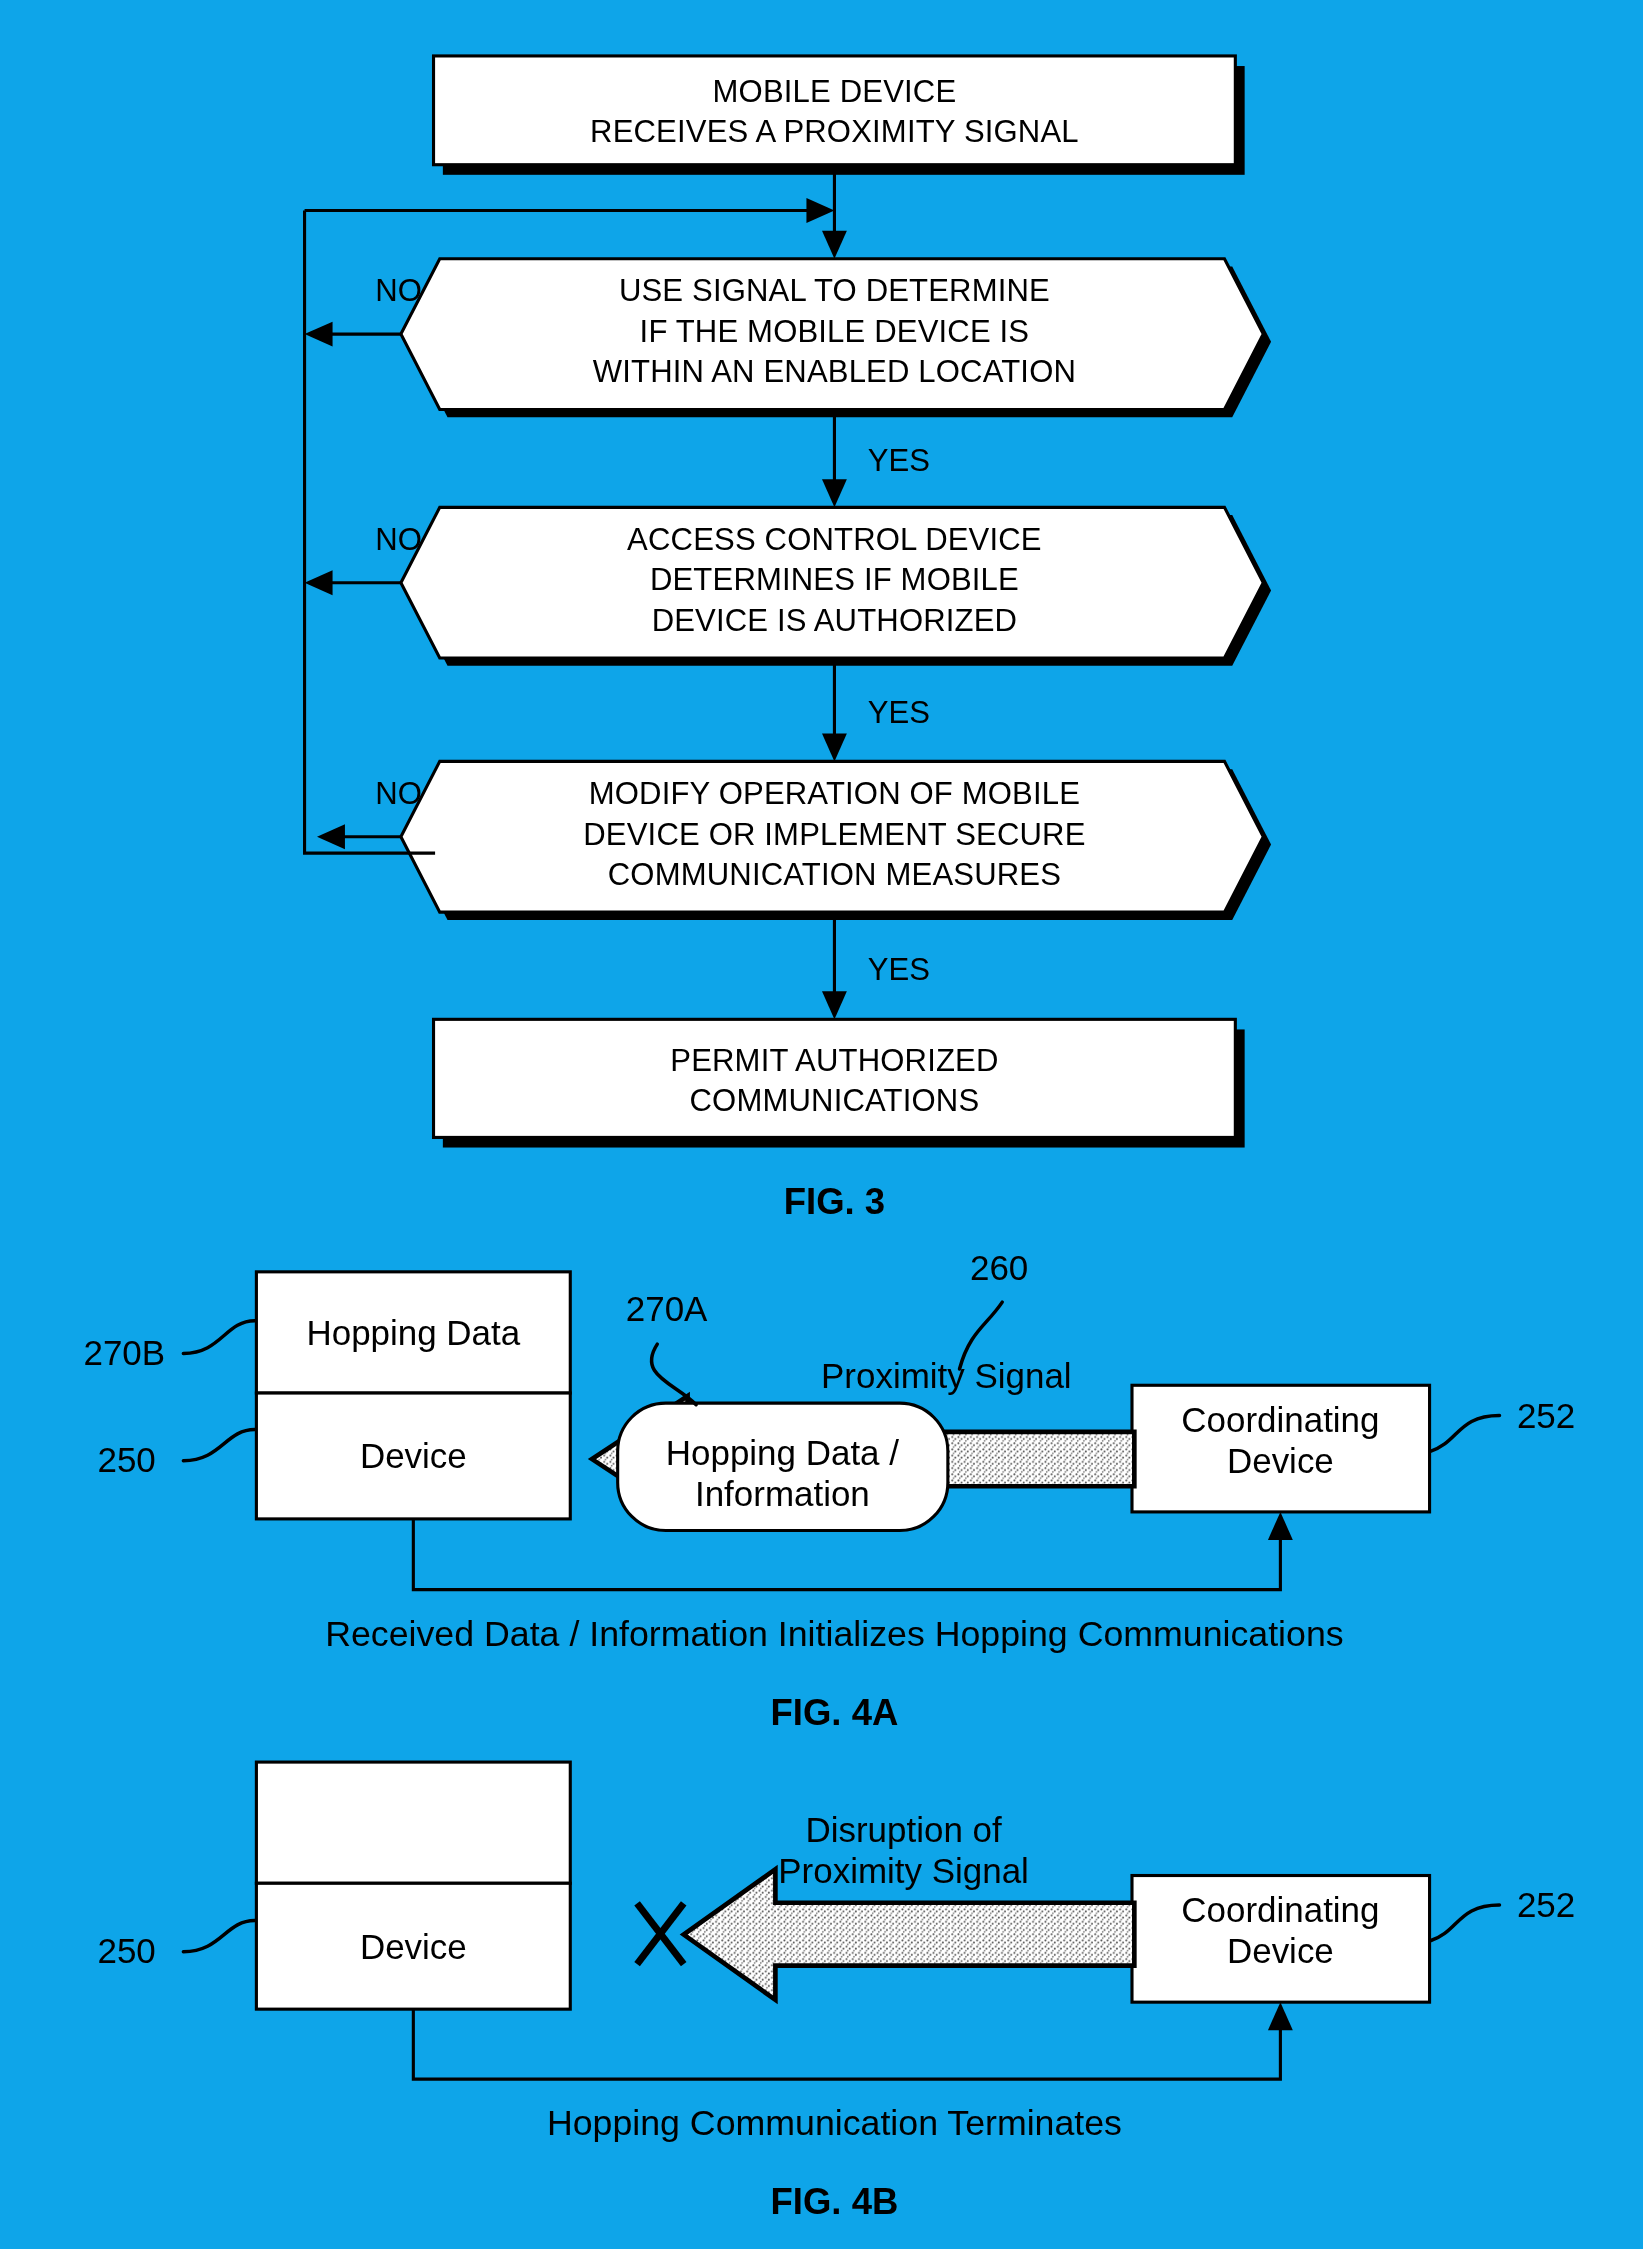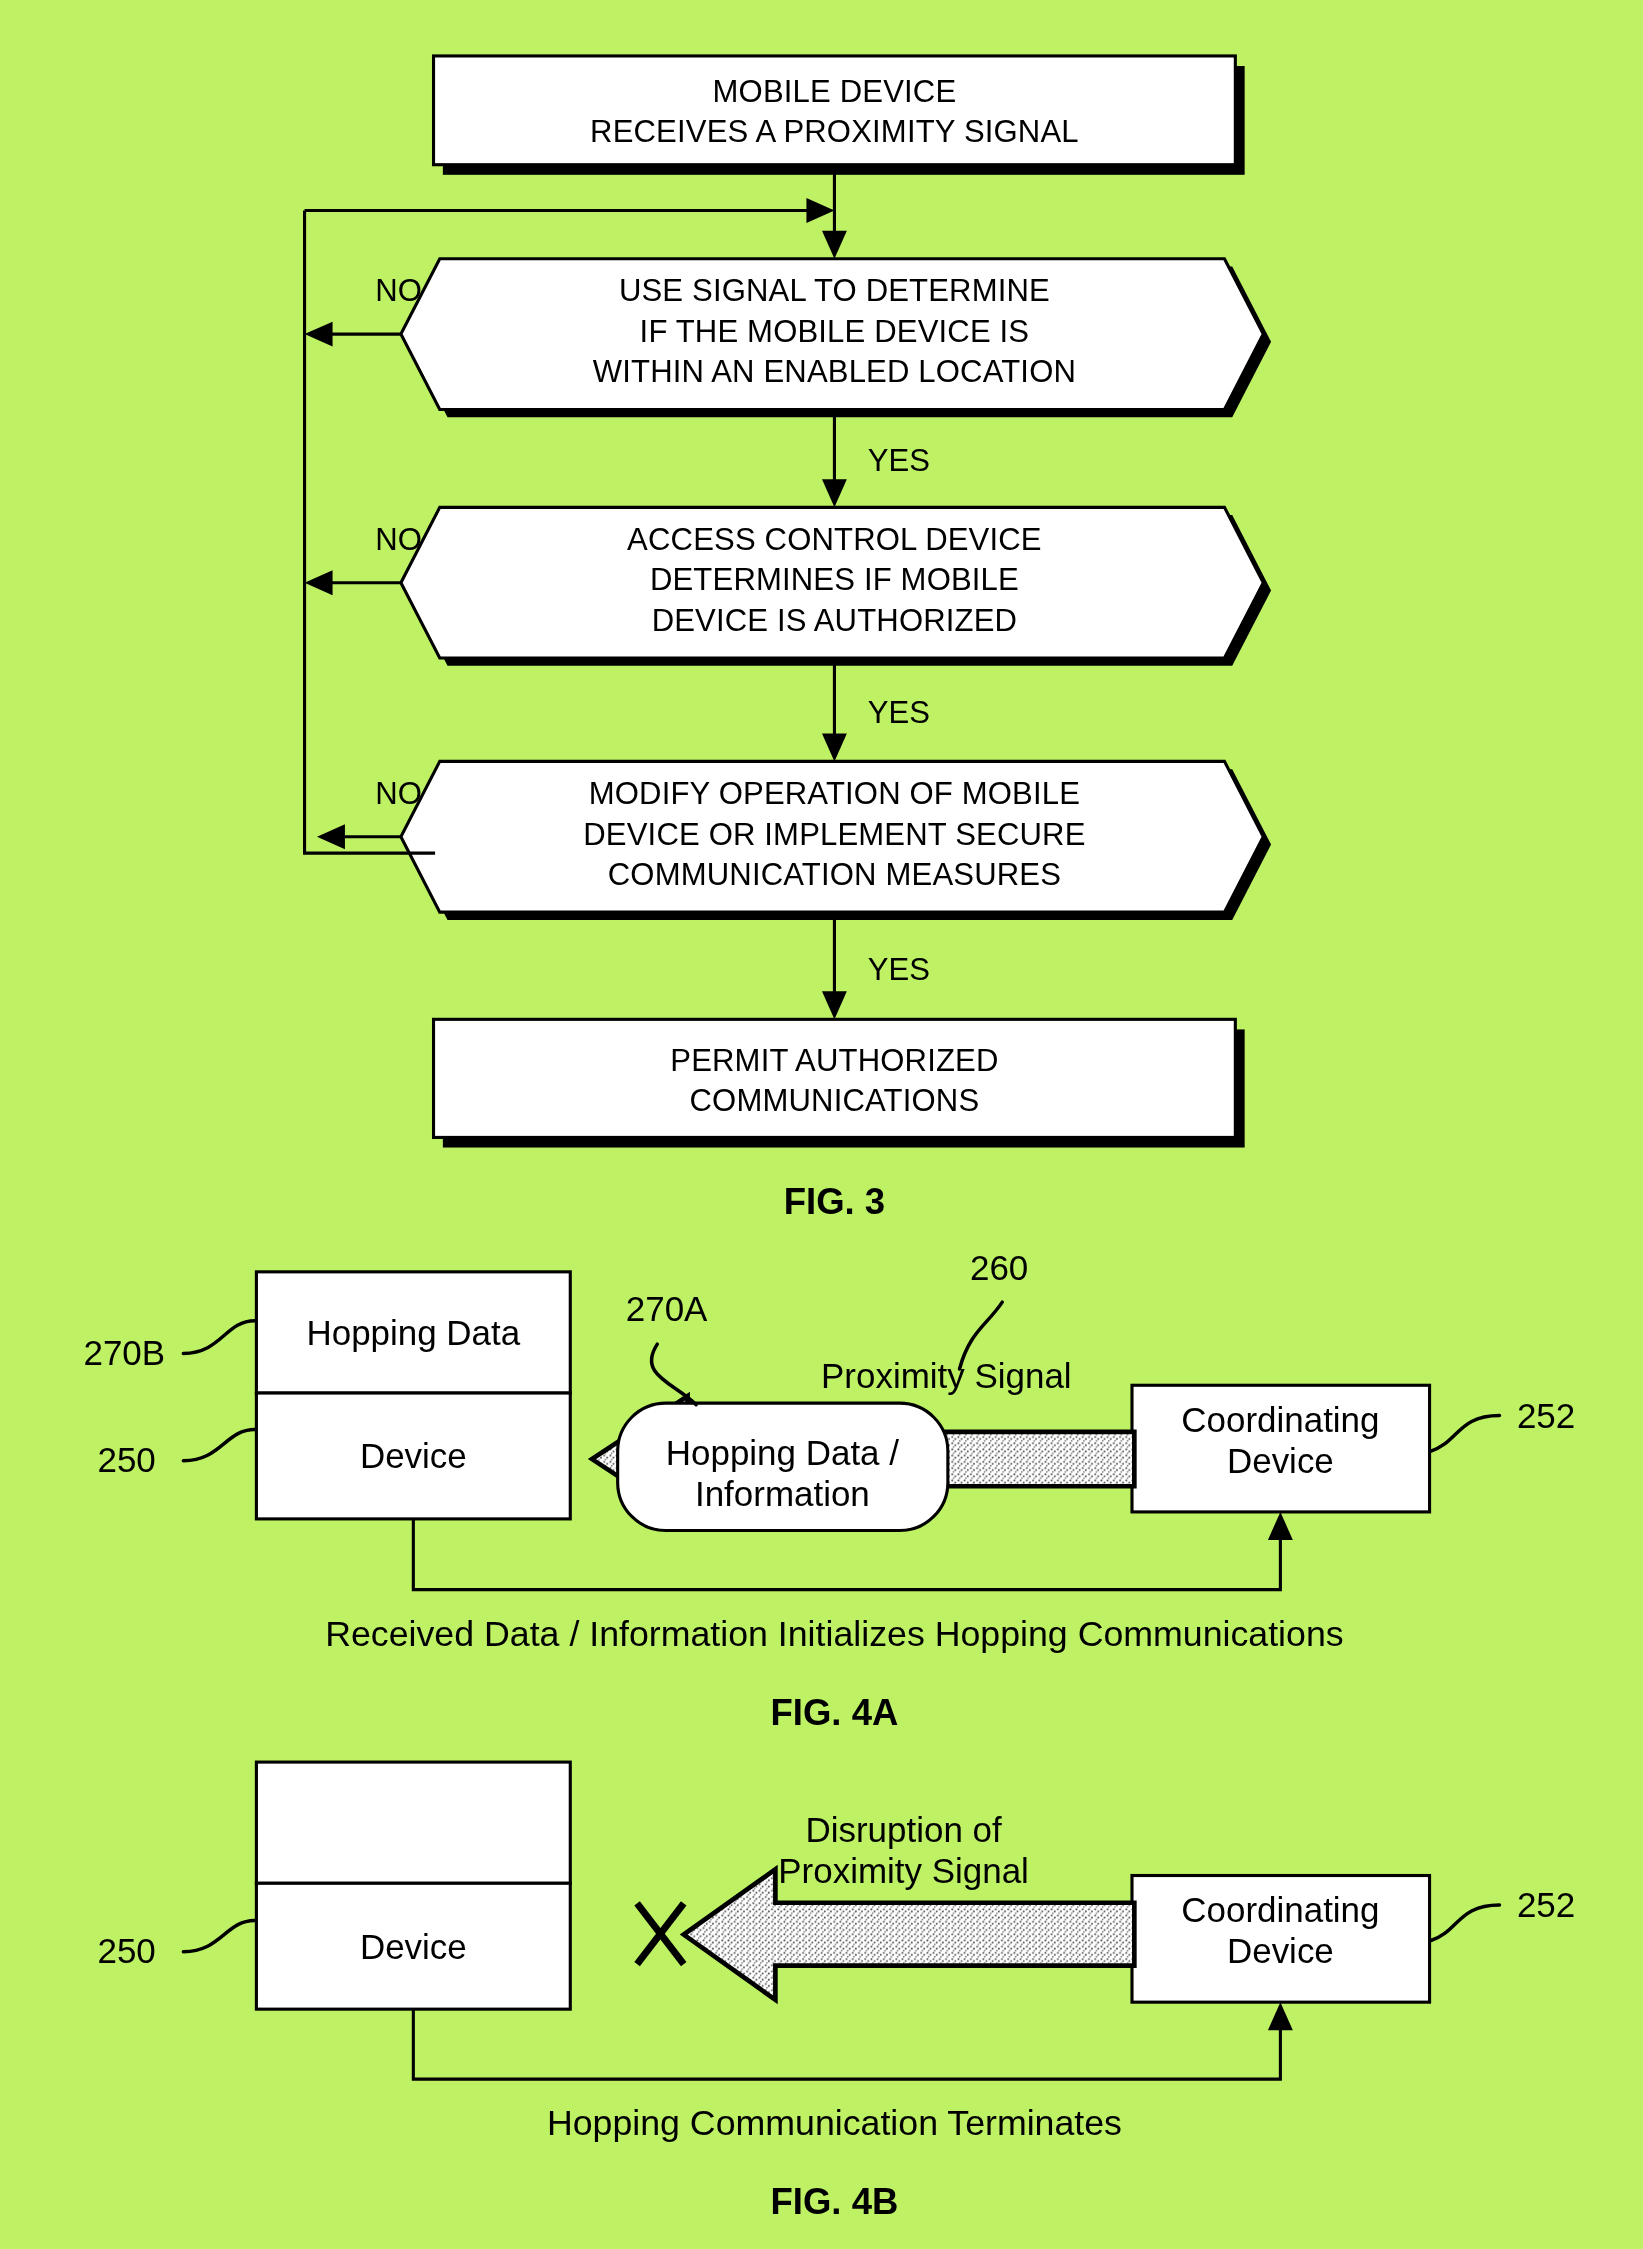--- a/index.html
+++ b/index.html
@@ -10,21 +10,21 @@
   body {
     width: 1644px;
     height: 2250px;
     font-family: "Liberation Sans", sans-serif;
     overflow: hidden;
   }
   #sheet {
     position: relative;
     width: 1644px;
     height: 2250px;
-    background: #bef264;
+    background: #0ea5e9;
   }
   svg.layer {
     position: absolute;
     top: 0;
     left: 0;
     width: 1644px;
     height: 2250px;
   }
   text {
     font-family: "Liberation Sans", sans-serif;

